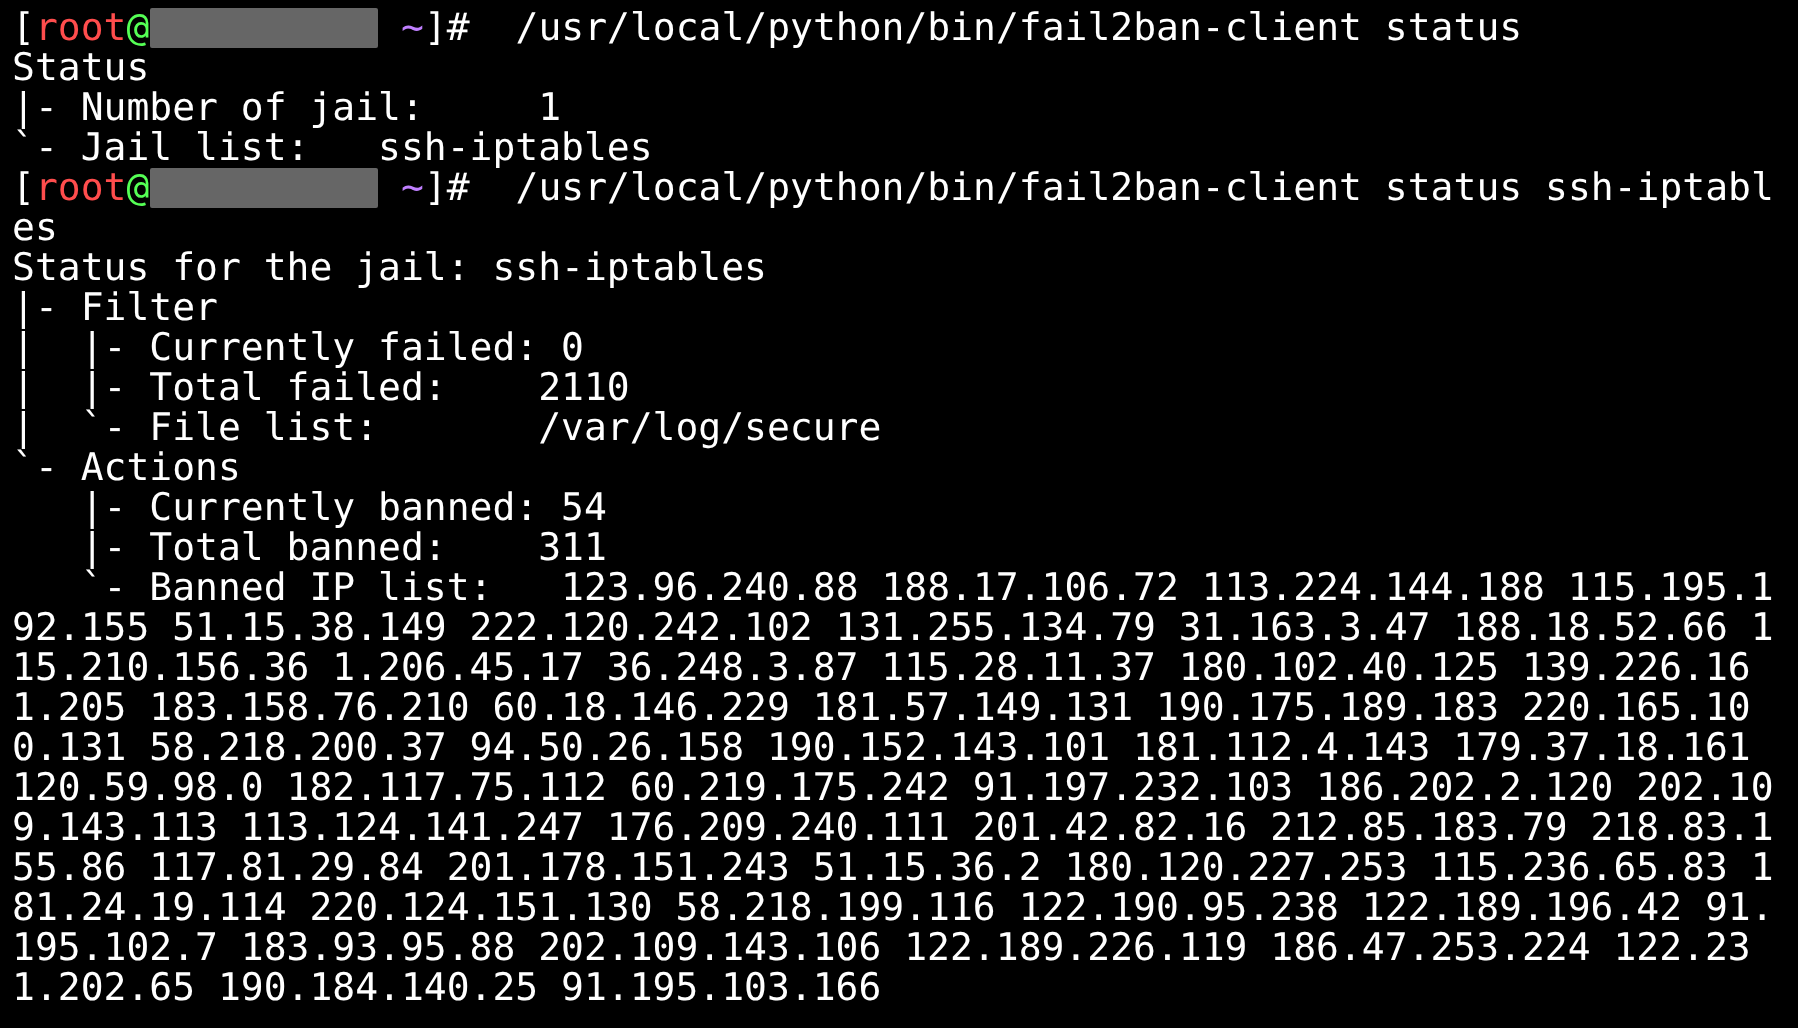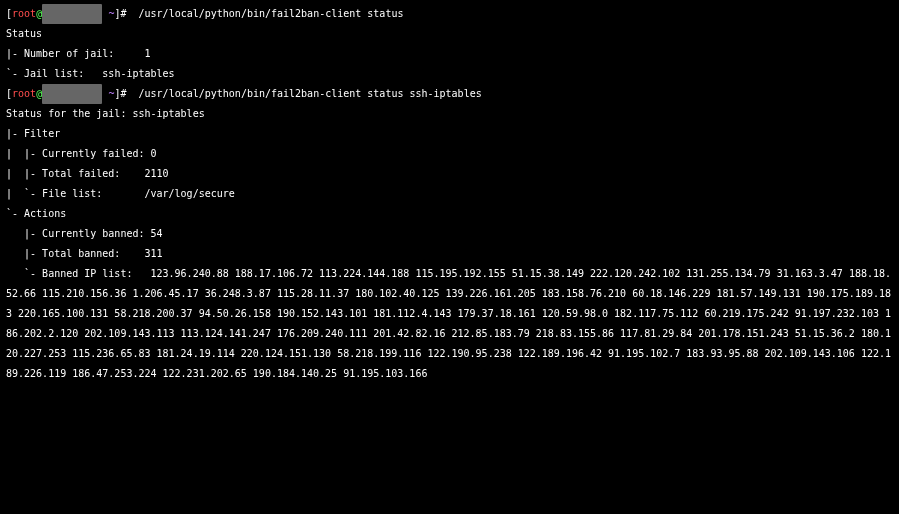--- a/index.html
+++ b/index.html
@@ -7,21 +7,21 @@
     padding:0;
     background:#000;
     width:899px;
     height:514px;
     overflow:hidden;
   }
   pre.term{
     margin:0;
     padding:4px 6px 6px 6px;
     font-family:"DejaVu Sans Mono","Liberation Mono","Consolas",monospace;
-    font-size:10px;
+    font-size:19px;
     line-height:20px;
     color:#fff;
     white-space:pre-wrap;
     word-break:break-all;
   }
   .red   { color:#ff4d4d; }
   .green { color:#55ff55; }
   .purple{ color:#c080ff; }
   .hidden-host{
     display:inline-block;

